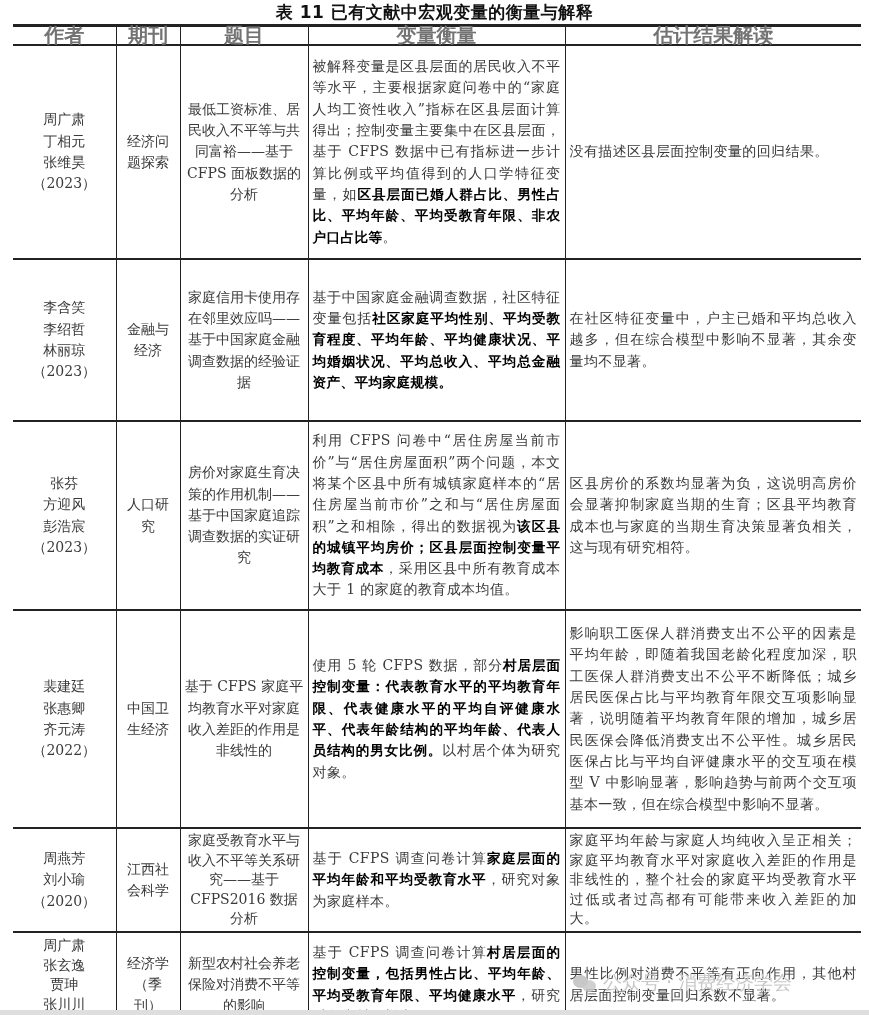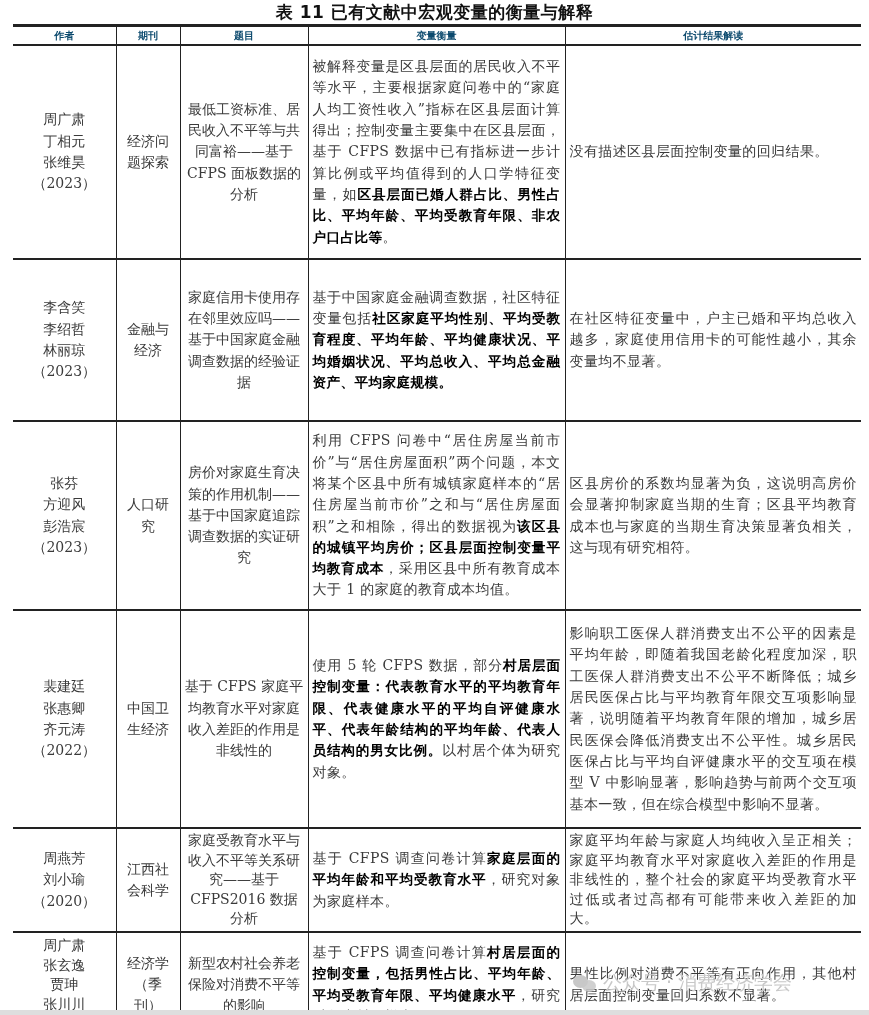--- a/index.html
+++ b/index.html
@@ -20,21 +20,21 @@
     border-collapse: collapse; table-layout: fixed;
   }
   table.lit th, table.lit td {
     border-left: 1.5px solid #222; border-right: 1.5px solid #222;
     padding: 0 4px; vertical-align: middle;
   }
   table.lit tr > *:first-child { border-left: none; }
   table.lit tr > *:last-child { border-right: none; }
   table.lit thead tr { border-top: 3px solid #222; border-bottom: 2px solid #222; }
   table.lit th {
-    height: 17px; font-size: 10px; font-weight: bold; color: #0c4a6e;
+    height: 17px; font-size: 20px; font-weight: bold; color: #737373;
     font-family: "DejaVu Sans", sans-serif; line-height: 17px; text-align: center;
   }
   table.lit tbody tr { border-bottom: 2px solid #222; }
   table.lit tbody tr:last-child { border-bottom: 3px solid #222; }
   td { font-size: 14px; line-height: 21.3px; margin-left: 9px; }
   td.c { text-align: center; }
   td.j { text-align: justify; letter-spacing: 0.4px; }
   td.var { padding: 0 3px; }
   b.em { color: #000; font-family: "DejaVu Sans", sans-serif; font-weight: bold; font-size: 13.6px; }
   .watermark {
@@ -88,21 +88,21 @@
     <tr style="height:162px">
       <td class="c">
         <div>李含笑</div>
         <div>李绍哲</div>
         <div>林丽琼</div>
         <div>（2023）</div>
       </td>
       <td class="c">金融与经济</td>
       <td class="c">家庭信用卡使用存在邻里效应吗——基于中国家庭金融调查数据的经验证据</td>
       <td class="j var"><span>基于中国家庭金融调查数据，社区特征变量包括</span><b class="em">社区家庭平均性别、平均受教育程度、平均年龄、平均健康状况、平均婚姻状况、平均总收入、平均总金融资产、平均家庭规模。</b><span></span></td>
-      <td class="j">在社区特征变量中，户主已婚和平均总收入越多，家庭使用信用卡的可能性越小，其余变量均不显著。</td>
+      <td class="j">在社区特征变量中，户主已婚和平均总收入越多，但在综合模型中影响不显著，其余变量均不显著。</td>
     </tr>
 
     <tr style="height:189px">
       <td class="c">
         <div>张芬</div>
         <div>方迎风</div>
         <div>彭浩宸</div>
         <div>（2023）</div>
       </td>
       <td class="c">人口研究</td>

